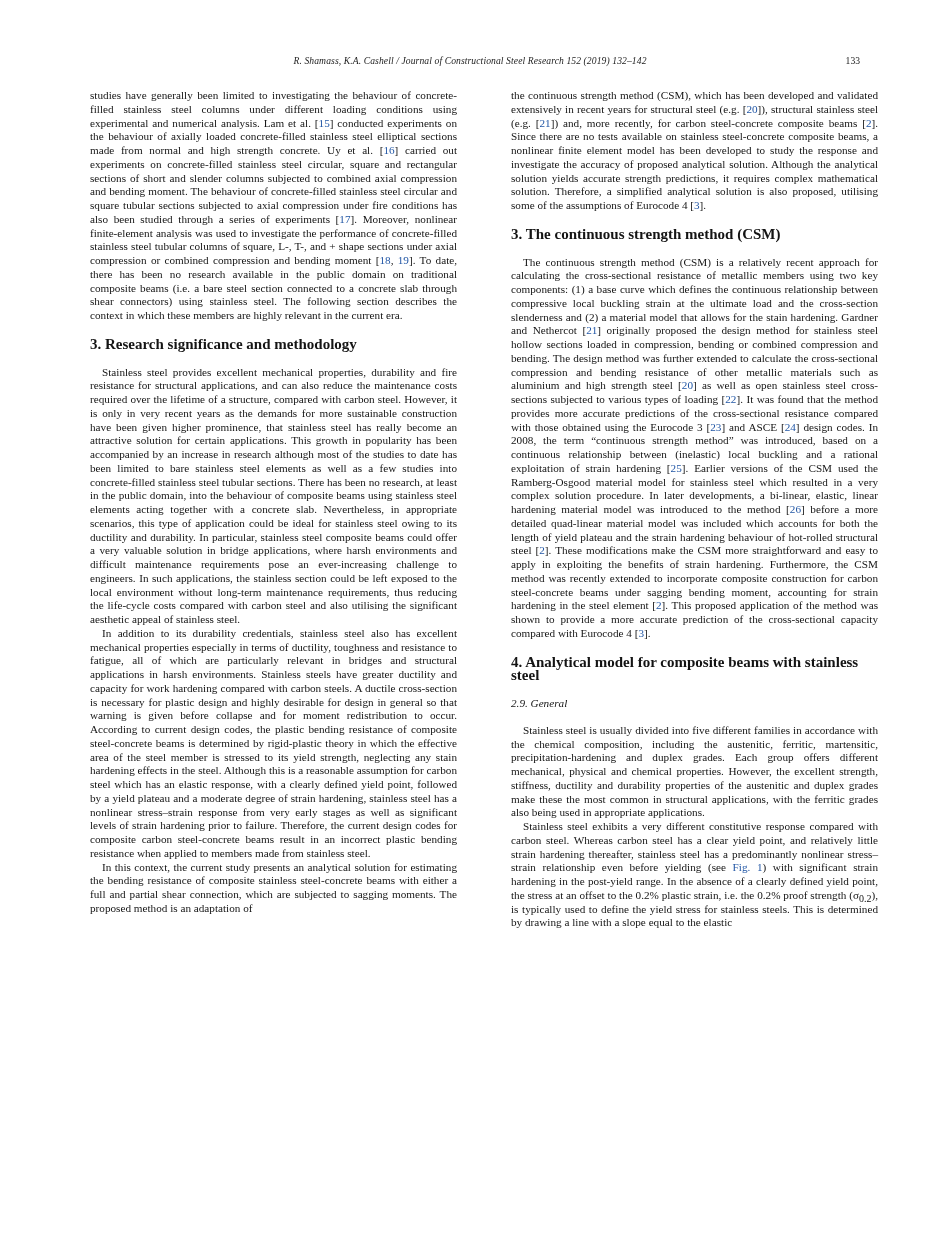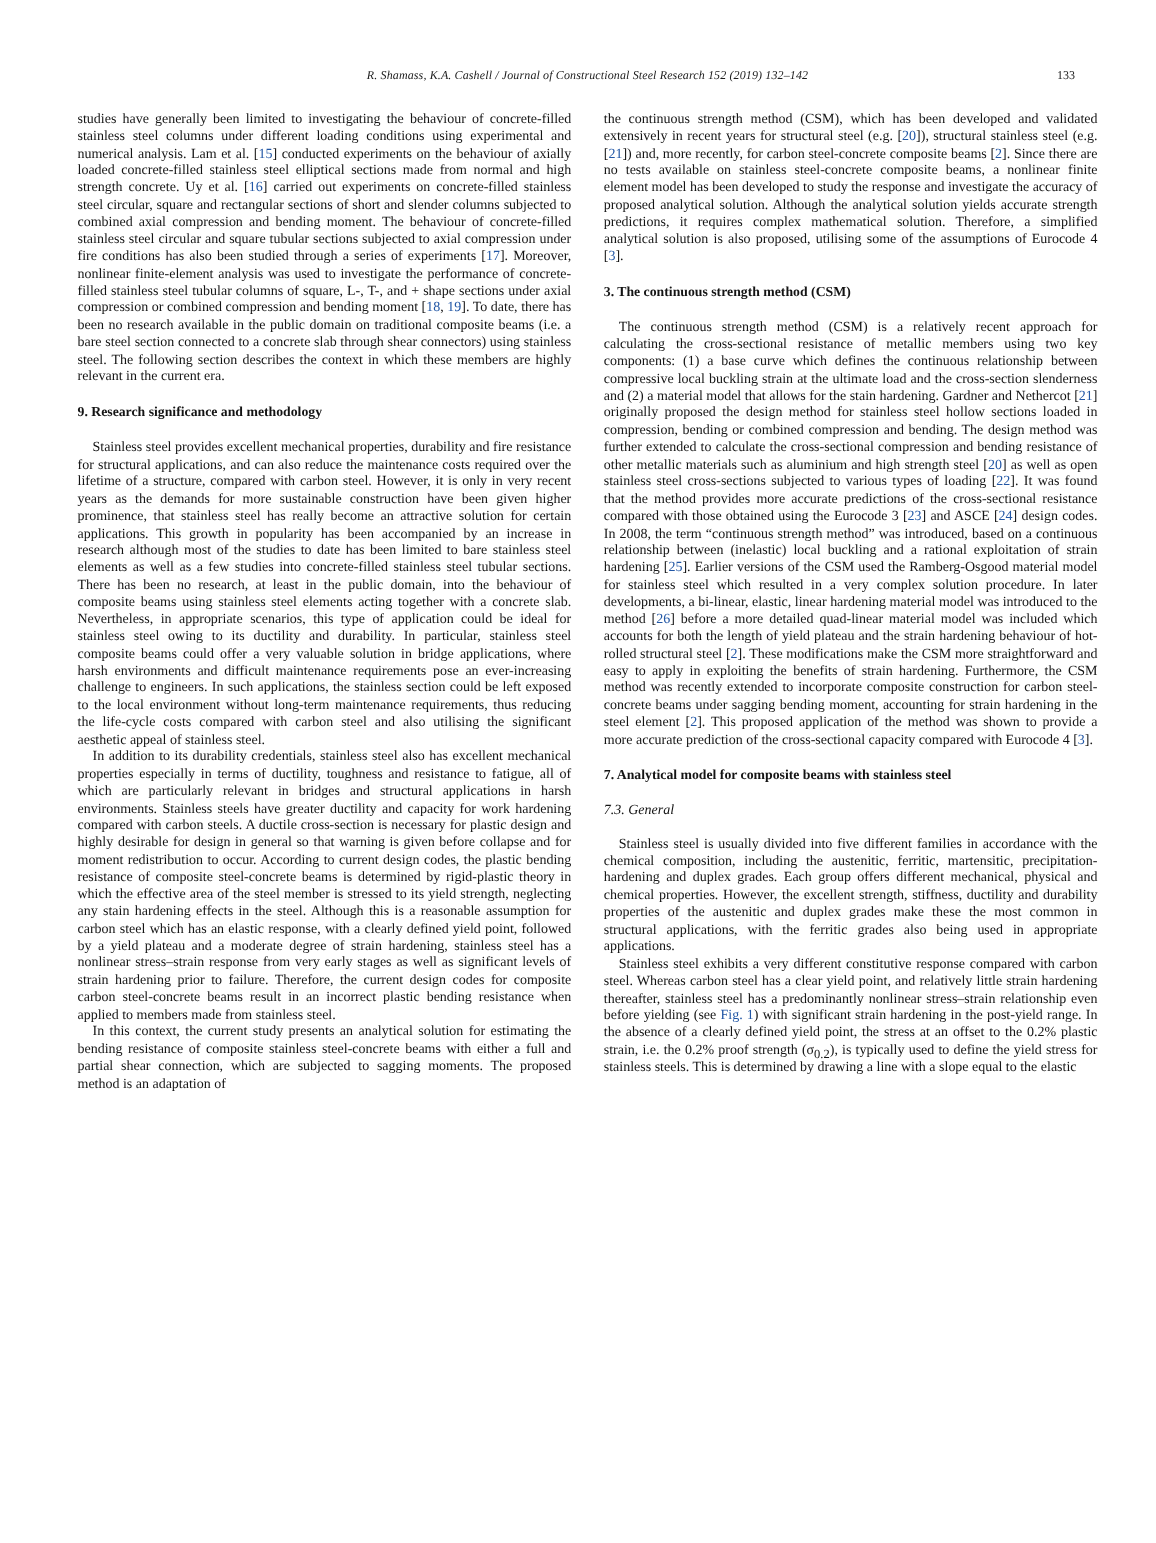--- a/index.html
+++ b/index.html
@@ -39,28 +39,29 @@
     display: flex;
     gap: 26px;
     align-items: flex-start;
   }
   .col {
     width: 395px;
     text-align: justify;
     font-size: 11.2px;
     line-height: 13.75px;
     hyphens: auto;
+    margin-left: 28px;
   }
   .para {
     text-indent: 12px;
     hyphens: auto;
   }
   .para.noindent { text-indent: 0; }
   h2.section-heading {
-    font-size: 11px;
+    font-size: 15px;
     font-weight: bold;
     text-align: left;
     margin: 15px 0 14px 0;
     line-height: 13.75px;
   }
   h3.subsection-heading {
     font-size: 11.2px;
     font-weight: normal;
     font-style: italic;
     text-align: left;
@@ -77,31 +78,31 @@
 
   <header class="running-head">
     <div class="head-center">R. Shamass, K.A. Cashell / Journal of Constructional Steel Research 152 (2019) 132–142</div>
     <div class="head-right">133</div>
   </header>
 
   <main class="columns">
 
     <section class="col">
       <p class="para noindent">studies have generally been limited to investigating the behaviour of concrete-filled stainless steel columns under different loading conditions using experimental and numerical analysis. Lam et al. [<span class="cite">15</span>] conducted experiments on the behaviour of axially loaded concrete-filled stainless steel elliptical sections made from normal and high strength concrete. Uy et al. [<span class="cite">16</span>] carried out experiments on concrete-filled stainless steel circular, square and rectangular sections of short and slender columns subjected to combined axial compression and bending moment. The behaviour of concrete-filled stainless steel circular and square tubular sections subjected to axial compression under fire conditions has also been studied through a series of experiments [<span class="cite">17</span>]. Moreover, nonlinear finite-element analysis was used to investigate the performance of concrete-filled stainless steel tubular columns of square, L-, T-, and + shape sections under axial compression or combined compression and bending moment [<span class="cite">18</span>, <span class="cite">19</span>]. To date, there has been no research available in the public domain on traditional composite beams (i.e. a bare steel section connected to a concrete slab through shear connectors) using stainless steel. The following section describes the context in which these members are highly relevant in the current era.</p>
-      <h2 class="section-heading">9. Research significance and methodology</h2>
+      <h2 class="section-heading">3. Research significance and methodology</h2>
       <p class="para">Stainless steel provides excellent mechanical properties, durability and fire resistance for structural applications, and can also reduce the maintenance costs required over the lifetime of a structure, compared with carbon steel. However, it is only in very recent years as the demands for more sustainable construction have been given higher prominence, that stainless steel has really become an attractive solution for certain applications. This growth in popularity has been accompanied by an increase in research although most of the studies to date has been limited to bare stainless steel elements as well as a few studies into concrete-filled stainless steel tubular sections. There has been no research, at least in the public domain, into the behaviour of composite beams using stainless steel elements acting together with a concrete slab. Nevertheless, in appropriate scenarios, this type of application could be ideal for stainless steel owing to its ductility and durability. In particular, stainless steel composite beams could offer a very valuable solution in bridge applications, where harsh environments and difficult maintenance requirements pose an ever-increasing challenge to engineers. In such applications, the stainless section could be left exposed to the local environment without long-term maintenance requirements, thus reducing the life-cycle costs compared with carbon steel and also utilising the significant aesthetic appeal of stainless steel.</p>
       <p class="para">In addition to its durability credentials, stainless steel also has excellent mechanical properties especially in terms of ductility, toughness and resistance to fatigue, all of which are particularly relevant in bridges and structural applications in harsh environments. Stainless steels have greater ductility and capacity for work hardening compared with carbon steels. A ductile cross-section is necessary for plastic design and highly desirable for design in general so that warning is given before collapse and for moment redistribution to occur. According to current design codes, the plastic bending resistance of composite steel-concrete beams is determined by rigid-plastic theory in which the effective area of the steel member is stressed to its yield strength, neglecting any stain hardening effects in the steel. Although this is a reasonable assumption for carbon steel which has an elastic response, with a clearly defined yield point, followed by a yield plateau and a moderate degree of strain hardening, stainless steel has a nonlinear stress–strain response from very early stages as well as significant levels of strain hardening prior to failure. Therefore, the current design codes for composite carbon steel-concrete beams result in an incorrect plastic bending resistance when applied to members made from stainless steel.</p>
       <p class="para">In this context, the current study presents an analytical solution for estimating the bending resistance of composite stainless steel-concrete beams with either a full and partial shear connection, which are subjected to sagging moments. The proposed method is an adaptation of</p>
     </section>
 
     <section class="col">
       <p class="para noindent">the continuous strength method (CSM), which has been developed and validated extensively in recent years for structural steel (e.g. [<span class="cite">20</span>]), structural stainless steel (e.g. [<span class="cite">21</span>]) and, more recently, for carbon steel-concrete composite beams [<span class="cite">2</span>]. Since there are no tests available on stainless steel-concrete composite beams, a nonlinear finite element model has been developed to study the response and investigate the accuracy of proposed analytical solution. Although the analytical solution yields accurate strength predictions, it requires complex mathematical solution. Therefore, a simplified analytical solution is also proposed, utilising some of the assumptions of Eurocode 4 [<span class="cite">3</span>].</p>
       <h2 class="section-heading">3. The continuous strength method (CSM)</h2>
       <p class="para">The continuous strength method (CSM) is a relatively recent approach for calculating the cross-sectional resistance of metallic members using two key components: (1) a base curve which defines the continuous relationship between compressive local buckling strain at the ultimate load and the cross-section slenderness and (2) a material model that allows for the stain hardening. Gardner and Nethercot [<span class="cite">21</span>] originally proposed the design method for stainless steel hollow sections loaded in compression, bending or combined compression and bending. The design method was further extended to calculate the cross-sectional compression and bending resistance of other metallic materials such as aluminium and high strength steel [<span class="cite">20</span>] as well as open stainless steel cross-sections subjected to various types of loading [<span class="cite">22</span>]. It was found that the method provides more accurate predictions of the cross-sectional resistance compared with those obtained using the Eurocode 3 [<span class="cite">23</span>] and ASCE [<span class="cite">24</span>] design codes. In 2008, the term “continuous strength method” was introduced, based on a continuous relationship between (inelastic) local buckling and a rational exploitation of strain hardening [<span class="cite">25</span>]. Earlier versions of the CSM used the Ramberg-Osgood material model for stainless steel which resulted in a very complex solution procedure. In later developments, a bi-linear, elastic, linear hardening material model was introduced to the method [<span class="cite">26</span>] before a more detailed quad-linear material model was included which accounts for both the length of yield plateau and the strain hardening behaviour of hot-rolled structural steel [<span class="cite">2</span>]. These modifications make the CSM more straightforward and easy to apply in exploiting the benefits of strain hardening. Furthermore, the CSM method was recently extended to incorporate composite construction for carbon steel-concrete beams under sagging bending moment, accounting for strain hardening in the steel element [<span class="cite">2</span>]. This proposed application of the method was shown to provide a more accurate prediction of the cross-sectional capacity compared with Eurocode 4 [<span class="cite">3</span>].</p>
-      <h2 class="section-heading">7. Analytical model for composite beams with stainless steel</h2>
-      <h3 class="subsection-heading">7.3. General</h3>
+      <h2 class="section-heading">4. Analytical model for composite beams with stainless steel</h2>
+      <h3 class="subsection-heading">2.9. General</h3>
       <p class="para">Stainless steel is usually divided into five different families in accordance with the chemical composition, including the austenitic, ferritic, martensitic, precipitation-hardening and duplex grades. Each group offers different mechanical, physical and chemical properties. However, the excellent strength, stiffness, ductility and durability properties of the austenitic and duplex grades make these the most common in structural applications, with the ferritic grades also being used in appropriate applications.</p>
       <p class="para">Stainless steel exhibits a very different constitutive response compared with carbon steel. Whereas carbon steel has a clear yield point, and relatively little strain hardening thereafter, stainless steel has a predominantly nonlinear stress–strain relationship even before yielding (see <span class="cite">Fig. 1</span>) with significant strain hardening in the post-yield range. In the absence of a clearly defined yield point, the stress at an offset to the 0.2% plastic strain, i.e. the 0.2% proof strength (σ<sub>0.2</sub>), is typically used to define the yield stress for stainless steels. This is determined by drawing a line with a slope equal to the elastic</p>
     </section>
 
   </main>
 
 </div>
 
 </body></html>

